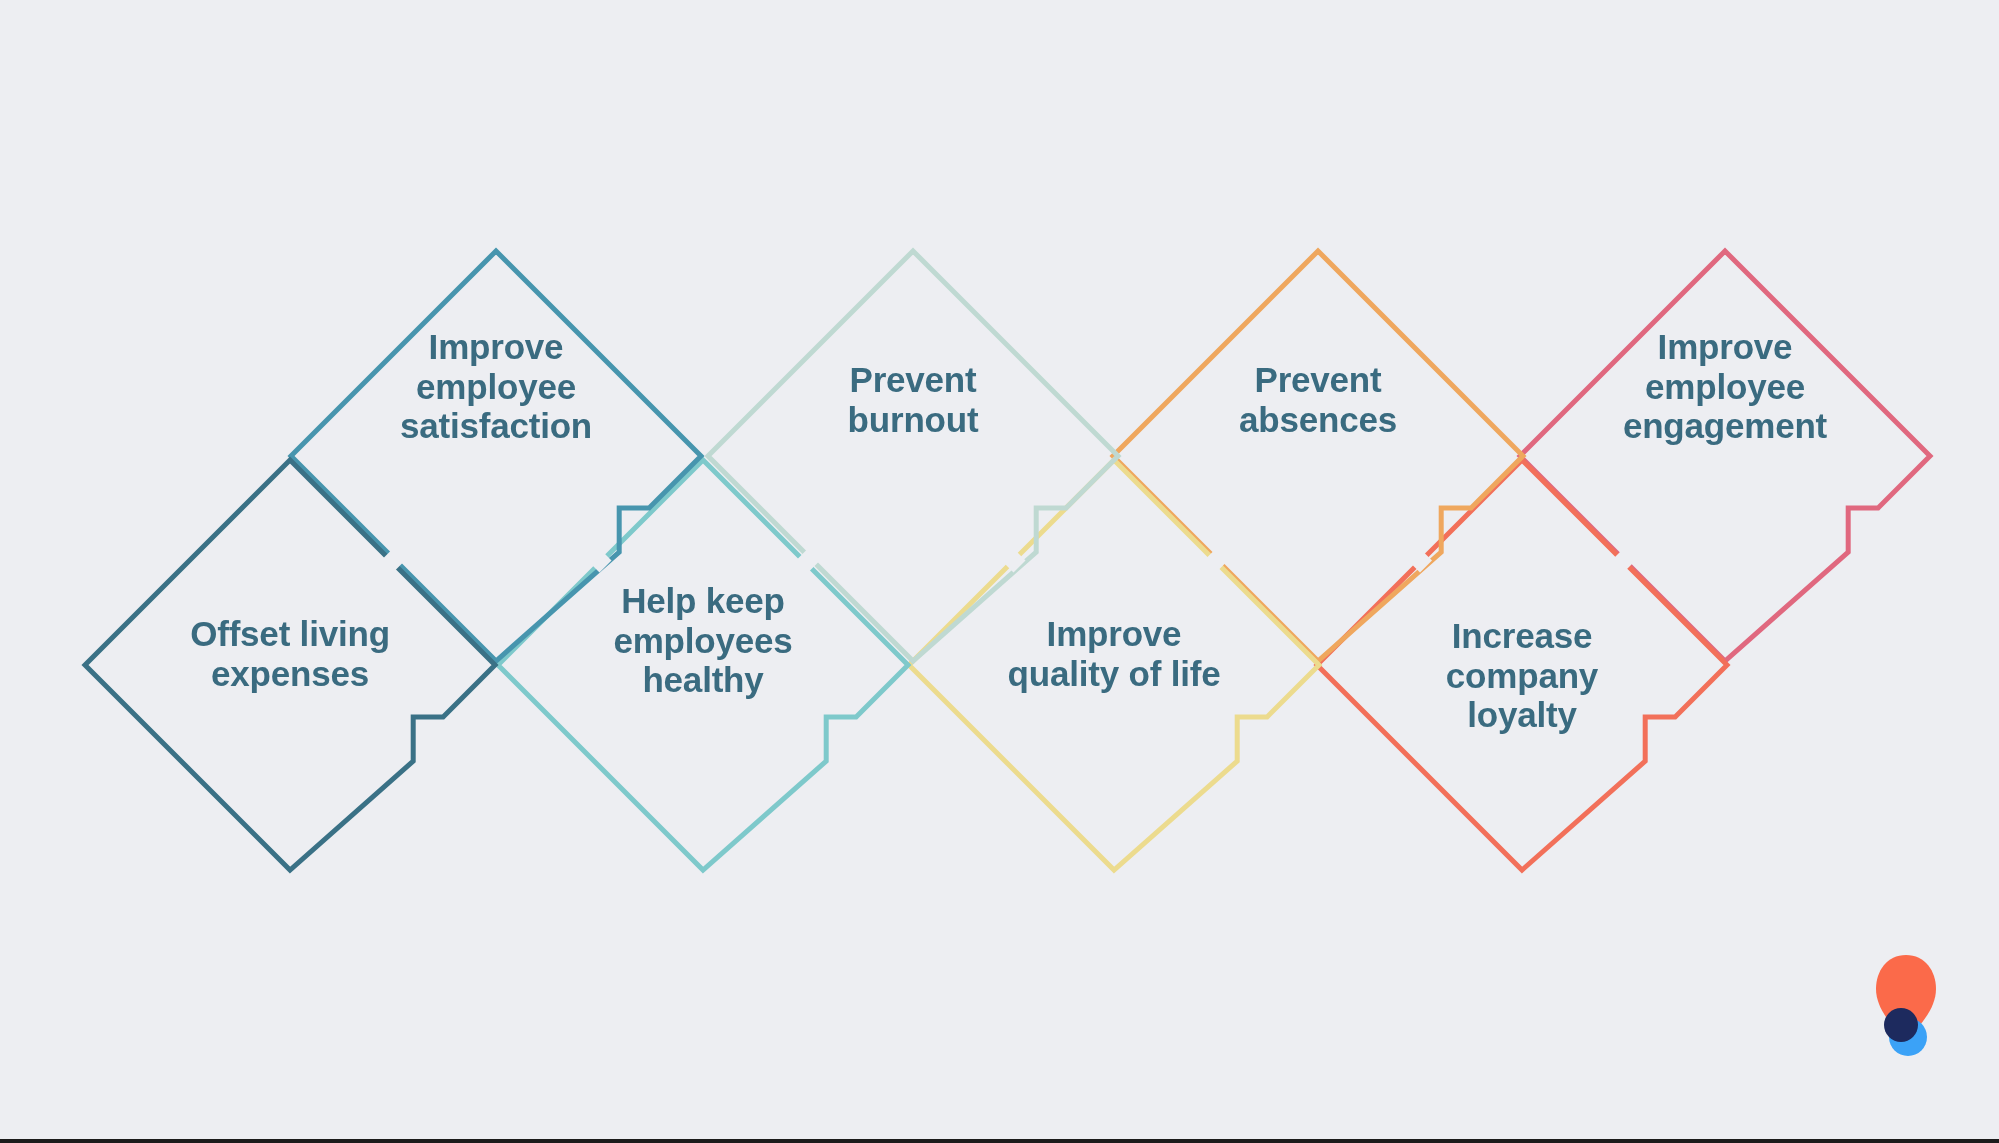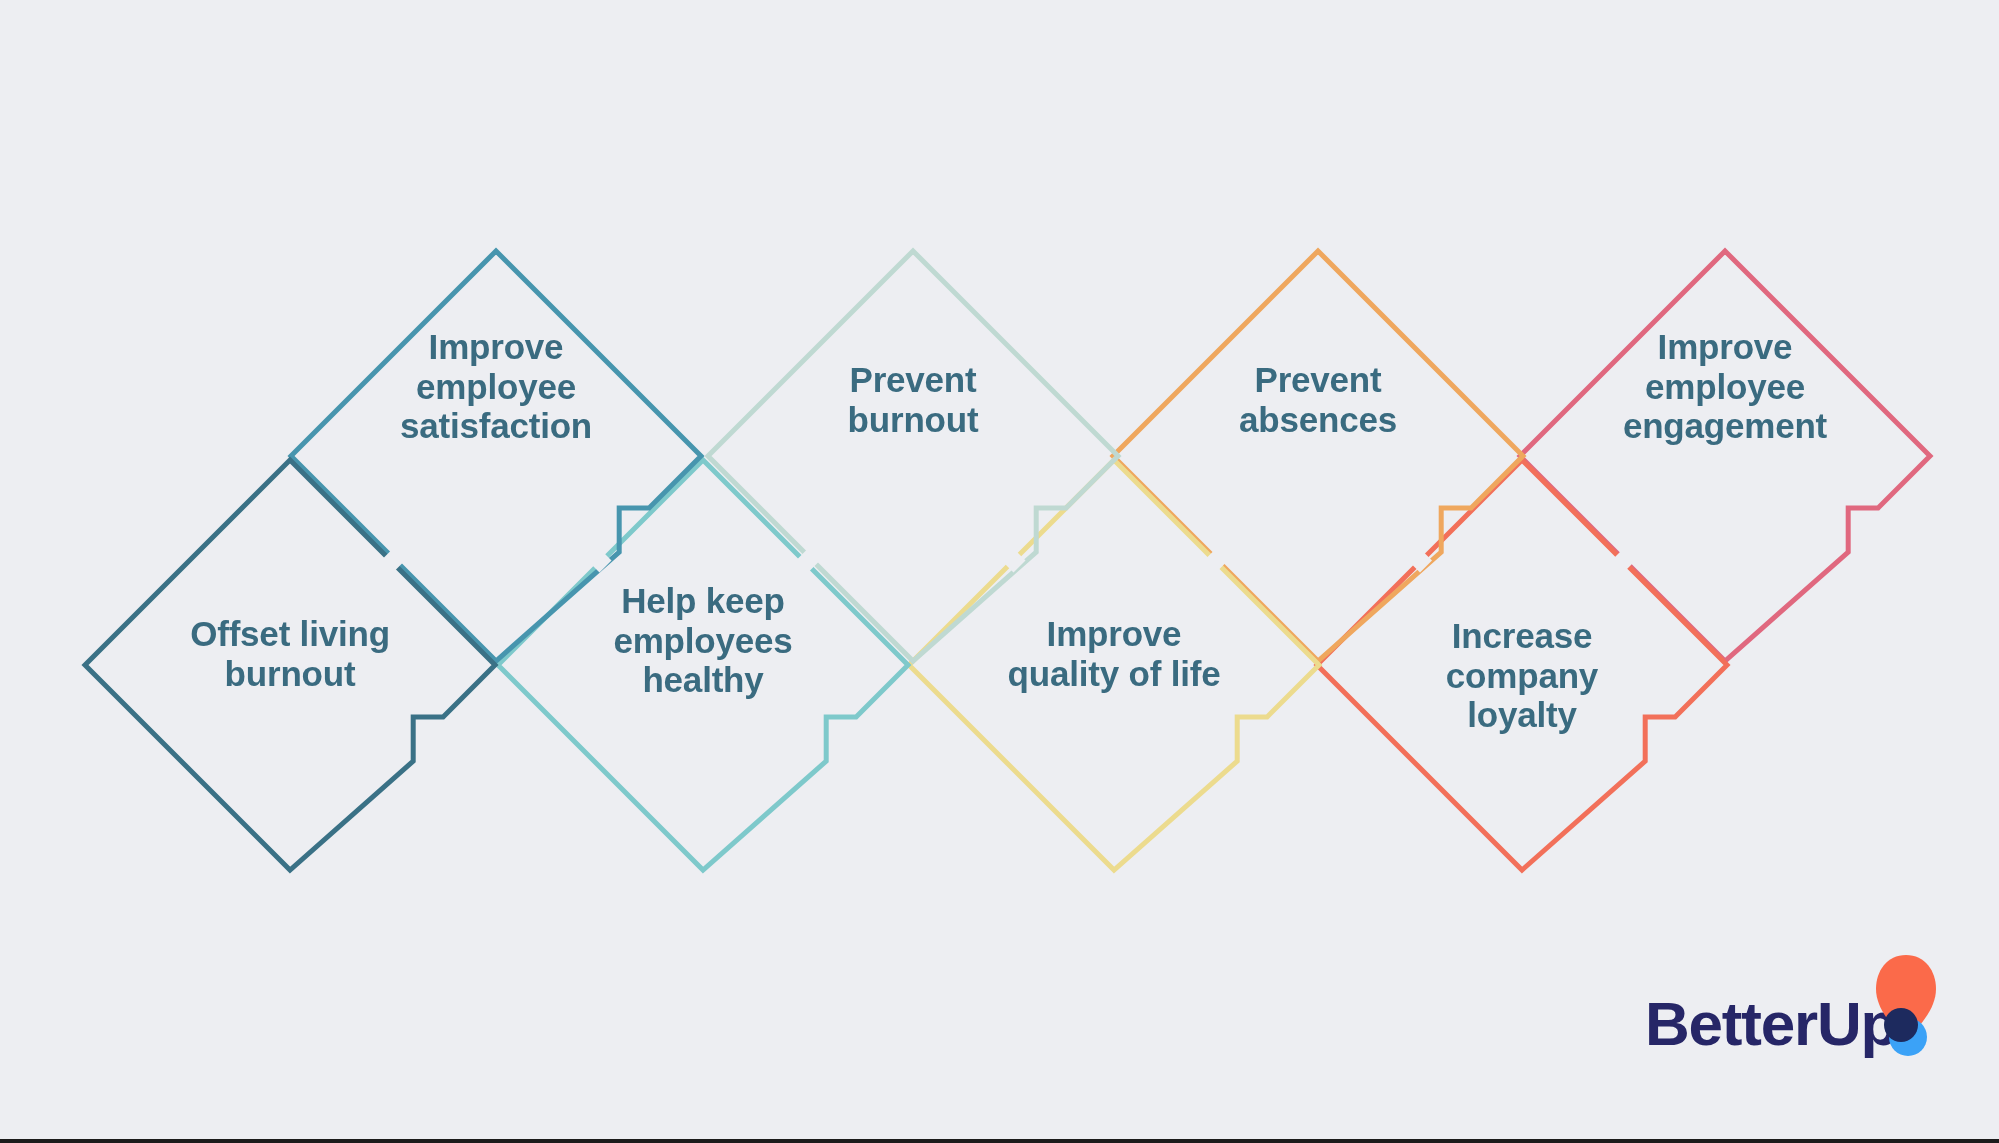--- a/index.html
+++ b/index.html
@@ -62,31 +62,30 @@
       <rect x="384.5" y="552" width="17" height="17" fill="#edeef2" transform="rotate(45 393 560.5)"></rect>
       <rect x="591" y="552" width="17" height="17" fill="#edeef2" transform="rotate(45 599.5 560.5)"></rect>
       <rect x="799.5" y="552" width="17" height="17" fill="#edeef2" transform="rotate(45 808 560.5)"></rect>
       <rect x="1005" y="552" width="17" height="17" fill="#edeef2" transform="rotate(45 1013.5 560.5)"></rect>
       <rect x="1207.5" y="552" width="17" height="17" fill="#edeef2" transform="rotate(45 1216 560.5)"></rect>
       <rect x="1411.5" y="552" width="17" height="17" fill="#edeef2" transform="rotate(45 1420 560.5)"></rect>
       <rect x="1615" y="552" width="17" height="17" fill="#edeef2" transform="rotate(45 1623.5 560.5)"></rect>
     </svg>
 
   <div id="logo">
-    <div id="logo-word" style="color: rgb(38, 38, 103);">BetterUp</div>
     <svg id="logo-mark" viewBox="0 0 72 110" xmlns="http://www.w3.org/2000/svg">
       <path id="mark-balloon" d="M36 4 C 55 4 66 20 66 38 C 66 56 52 74 36 88 C 20 74 6 56 6 38 C 6 20 17 4 36 4 Z" fill="#fb6a4a"></path>
       <circle id="mark-dot-blue" cx="38" cy="86" r="19" fill="#3ba2f7"></circle>
       <circle id="mark-dot-navy" cx="31" cy="74" r="17" fill="#1d2a5e"></circle>
     </svg>
   </div>
 
   <div id="bottom-rule" style="background: rgb(27, 27, 27);"></div>
 <div class="dlabel" style="left: 290px; top: 654px; width: 379.25px;">Offset living
-burnout</div>
+expenses</div>
     <div class="dlabel" style="left: 496px; top: 386px; width: 379.25px;">Improve
 employee
 satisfaction</div>
     <div class="dlabel" style="left: 703px; top: 640px; width: 379.25px;">Help keep
 employees
 healthy</div>
     <div class="dlabel" style="left: 913px; top: 400px; width: 379.25px;">Prevent
 burnout</div>
     <div class="dlabel" style="left: 1114px; top: 654px; width: 379.25px;">Improve
 quality of life</div>

